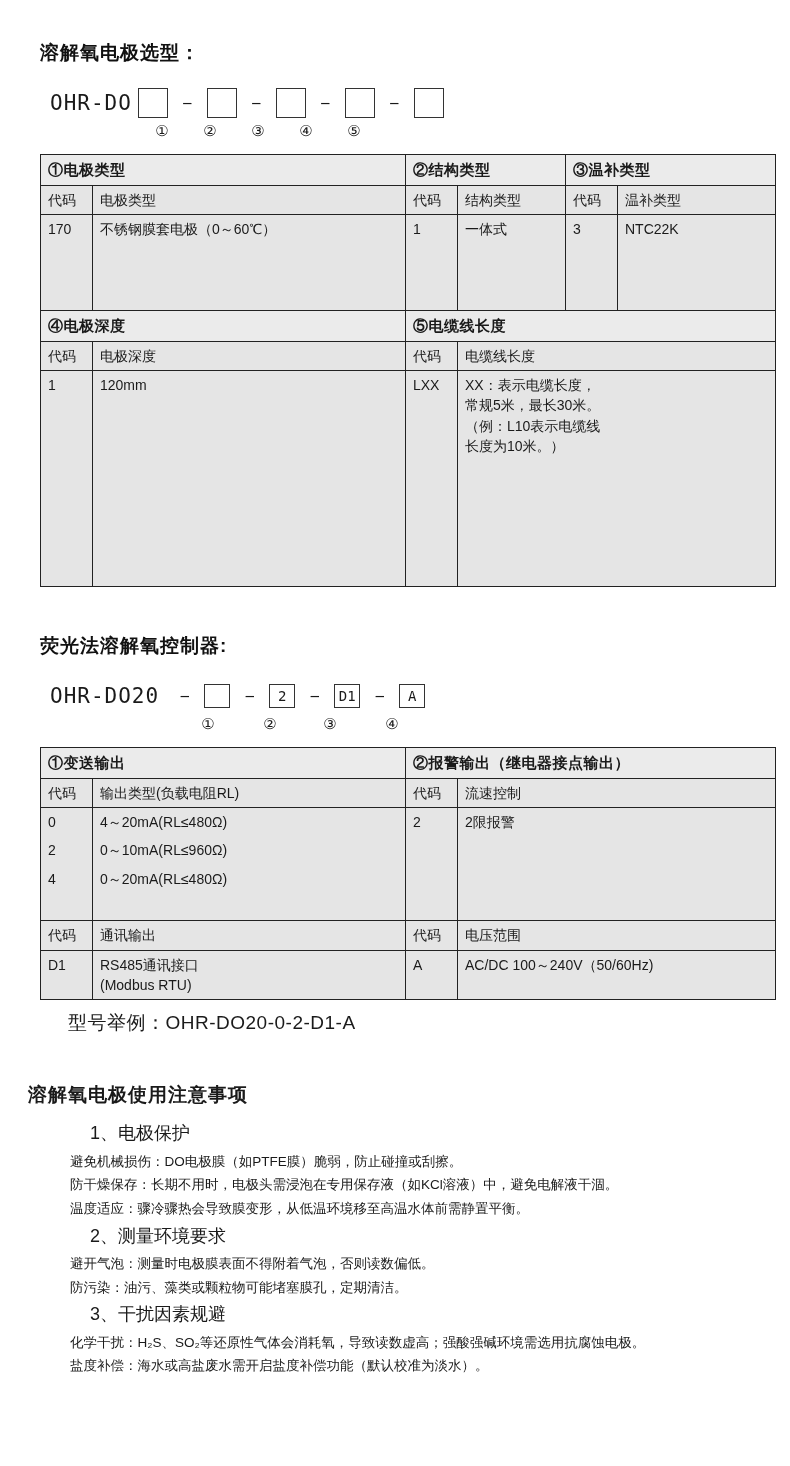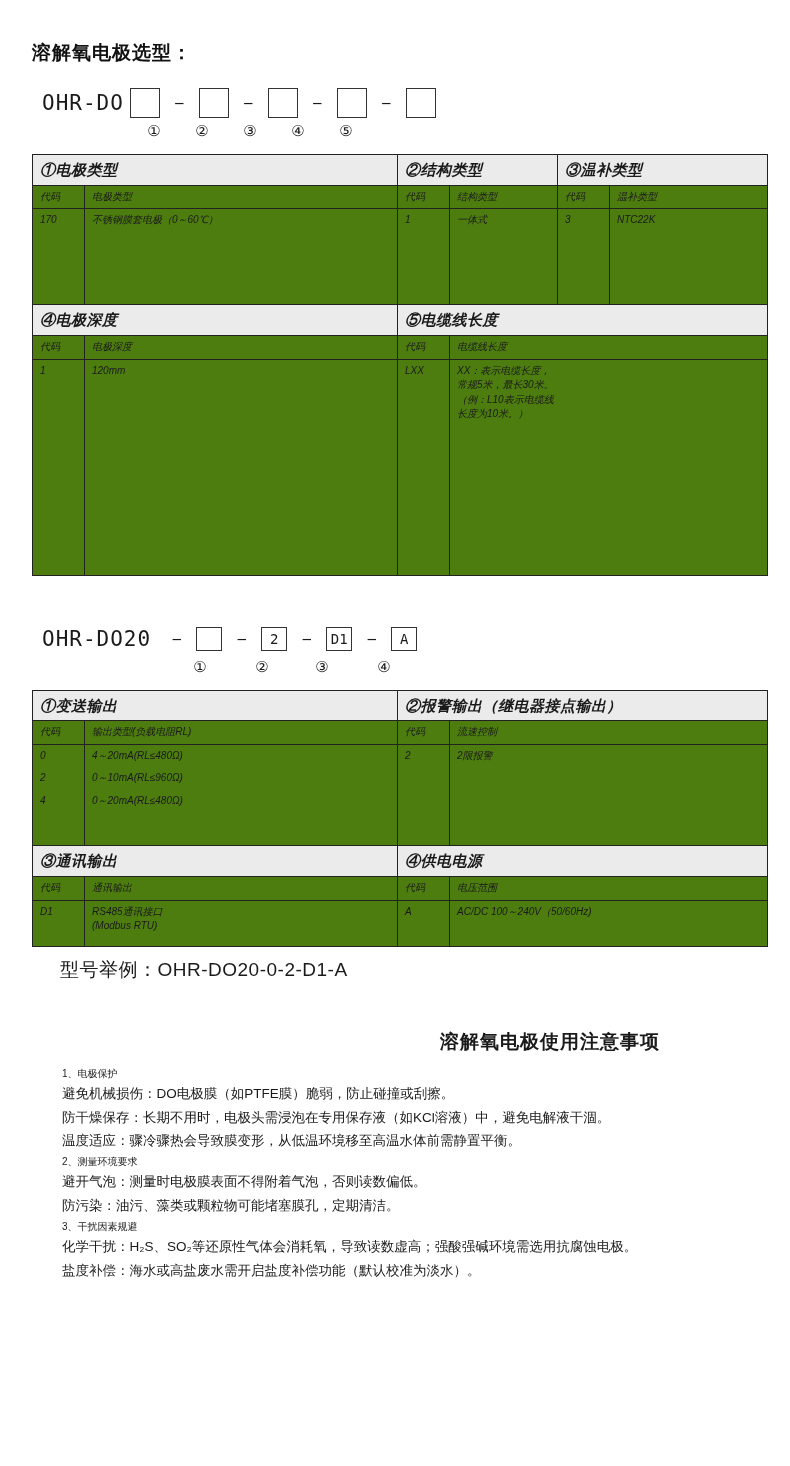--- a/index.html
+++ b/index.html
@@ -12,21 +12,21 @@
     min-height: 1466px;
     font-family: "Liberation Sans", sans-serif;
     color: #1a1a1a;
     -webkit-font-smoothing: antialiased;
   }
   .page {
     position: relative;
     width: 688px;
     min-height: 1466px;
     box-sizing: border-box;
-    padding: 40px 28px 20px 20px;
+    padding: 40px 28px 20px 28px;
   }
 
   
   .section-title {
     font-size: 19px;
     font-weight: bold;
     letter-spacing: 1px;
     margin: 0 0 20px 12px;
     color: #111;
   }
@@ -75,27 +75,26 @@
     text-align: center;
     font-size: 15px;
   }
 
   
   table.spec {
     border-collapse: collapse;
     width: 735px;
     margin: 0 12px 0 12px;
     table-layout: fixed;
-    background: #4d7c0f;
-    font-style: italic;
+    background: #e5e5e5;
   }
   table.spec td, table.spec th {
     border: 1px solid #222;
     padding: 4px 7px;
-    font-size: 10px;
+    font-size: 14px;
     vertical-align: top;
     text-align: left;
     font-weight: normal;
     line-height: 1.45;
   }
   table.spec td.hdr {
     background: #ebebeb;
     font-weight: bold;
     font-size: 15px;
     letter-spacing: .5px;
@@ -105,33 +104,34 @@
   .note-cell { line-height: 1.7; }
 
   .example {
     margin: 10px 0 0 40px;
     font-size: 19px;
     letter-spacing: .5px;
   }
 
   
   .notes-title {
-    text-align: right;
+    text-align: left;
     font-size: 19px;
     font-weight: bold;
     margin: 46px 0 10px 0;
     letter-spacing: 1px;
   }
   .notes {
     margin: 0 0 0 42px;
     font-size: 13.5px;
     line-height: 1.75;
   }
   .notes .num {
-    font-size: 10px;
+    font-size: 18px;
+    margin-left: 20px;
   }
   .notes .item {
     white-space: normal;
   }
   .gap-lg { height: 46px; }
 </style>
 </head>
 <body>
 
 <div class="page">
@@ -220,20 +220,21 @@
           <div>常规5米，最长30米。</div>
           <div>（例：L10表示电缆线</div>
           <div>长度为10米。）</div>
         </td>
       </tr>
     </tbody>
   </table>
 
   <div class="gap-lg"></div>
 
+  <div class="section-title">荧光法溶解氧控制器:</div>
 
   <div class="model-line">
     <span class="model-prefix">OHR-DO20</span>
     <span class="dash">－</span>
     <span class="code-box small"></span>
     <span class="dash">－</span>
     <span class="code-box small">2</span>
     <span class="dash">－</span>
     <span class="code-box small">D1</span>
     <span class="dash">－</span>
@@ -283,24 +284,20 @@
   </table>
 
   <table class="spec" style="margin-top:-1px;">
     <colgroup>
       <col style="width:52px">
         <col style="width:313px">
       <col style="width:52px">
         <col style="width:318px">
     </colgroup>
     <tbody>
-      <tr>
-        <td class="hdr" colspan="2">③通讯输出</td>
-        <td class="hdr" colspan="2">④供电电源</td>
-      </tr>
       <tr>
         <td>代码</td>
         <td>通讯输出</td>
         <td>代码</td>
         <td>电压范围</td>
       </tr>
       <tr style="height:46px;">
         <td>D1</td>
         <td>
           <div>RS485通讯接口</div>

